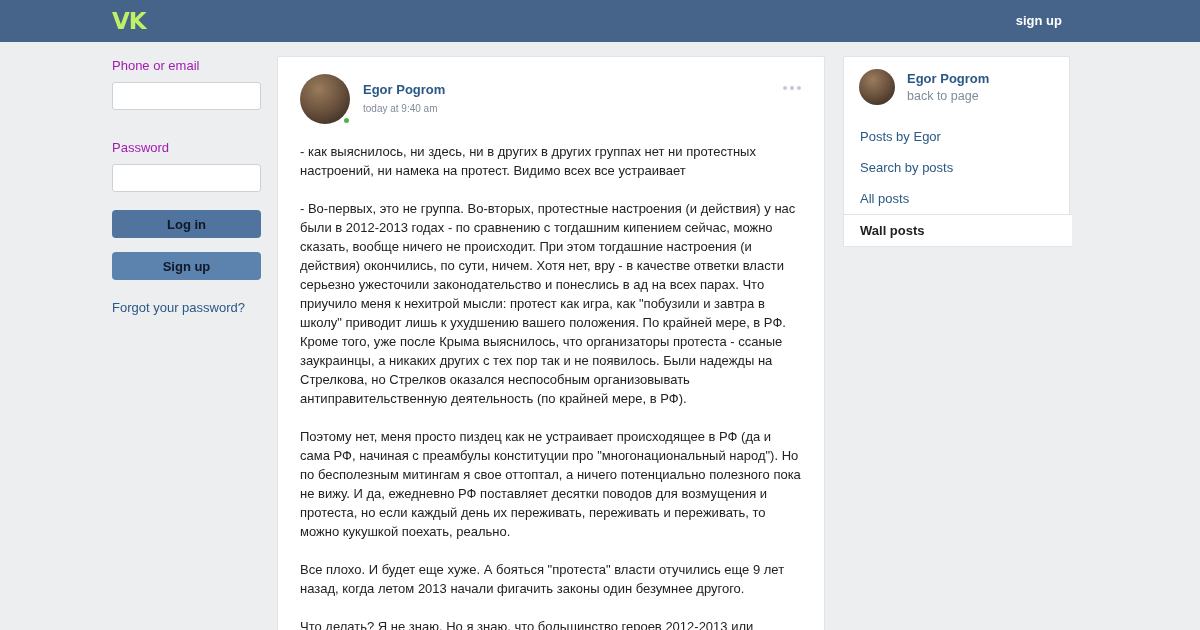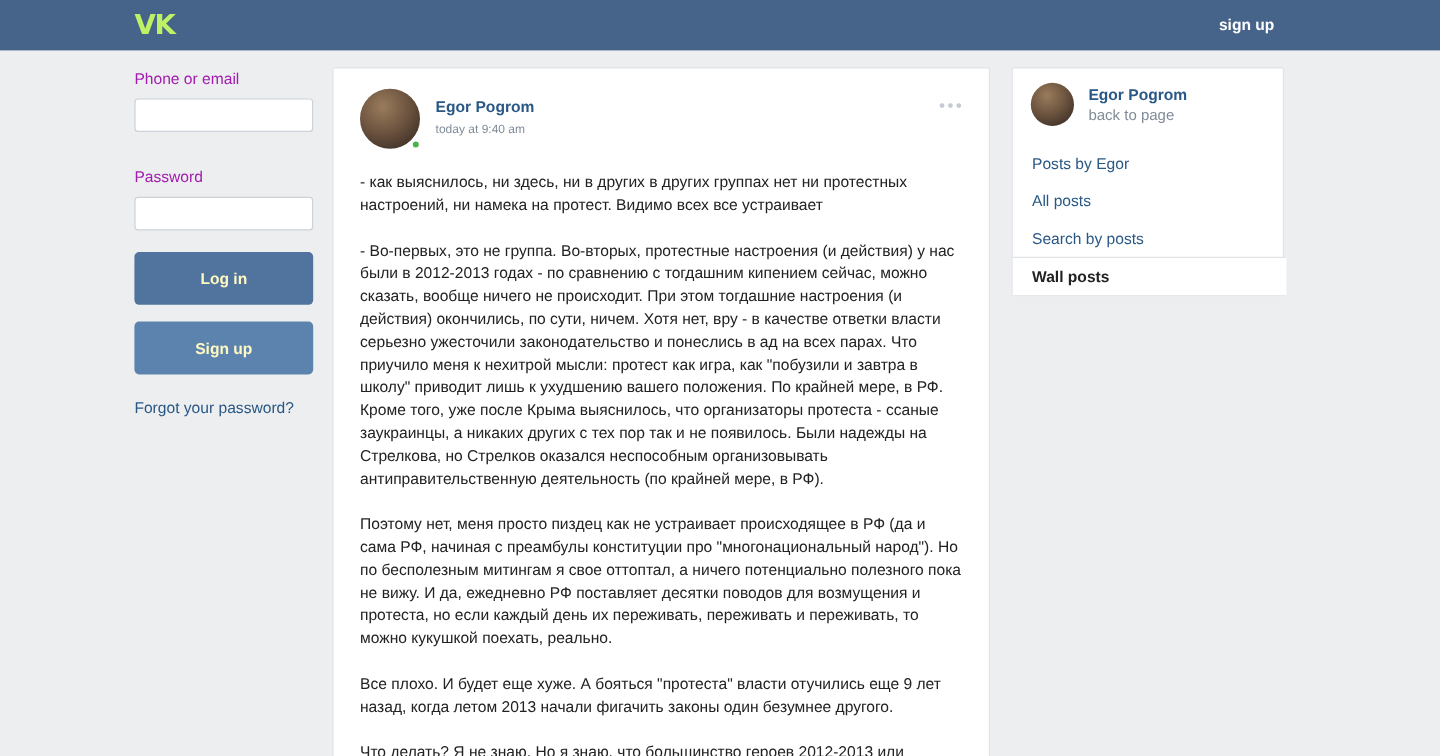--- a/index.html
+++ b/index.html
@@ -63,23 +63,23 @@
   .form-label.second { margin-top:30px; }
   .text-input {
     width:100%; height:28px;
     border:1px solid #ccd2d8; border-radius:3px;
     background:#fff; padding:0 8px;
     font-size:13px; color:#222;
     font-family:"Liberation Sans", sans-serif;
     outline:none;
   }
   .btn {
-    display:block; width:100%; height:44px;
+    display:block; width:100%; height:28px;
     border:none; border-radius:4px;
-    color:#fef9c3; font-size:13px; font-weight:bold;
+    color:#0f172a; font-size:13px; font-weight:bold;
     cursor:pointer;
     font-family:"Liberation Sans", sans-serif;
   }
   .btn-login  { background:#50749e; margin-top:18px; }
   .btn-signup { background:#5c83ad; margin-top:14px; }
   .forgot-link {
     display:block; text-align:left;
     margin-top:20px;
     color:#2a5885; font-size:13px; text-decoration:none;
     cursor:pointer;
@@ -217,21 +217,21 @@
       <div class="card profile-card">
         <div class="profile-head">
           <div class="avatar-sm"></div>
           <div class="profile-info">
             <div class="profile-name">Egor Pogrom</div>
             <div class="back-link">back to page</div>
           </div>
         </div>
         <nav class="menu">
             <div class="menu-item">Posts by Egor</div>
+            <div class="menu-item">Search by posts</div>
             <div class="menu-item">All posts</div>
-            <div class="menu-item">Search by posts</div>
             <div class="menu-item selected">Wall posts</div>
           </nav>
       </div>
     </aside>
 
   </div>
 </div>
 
 </body></html>

